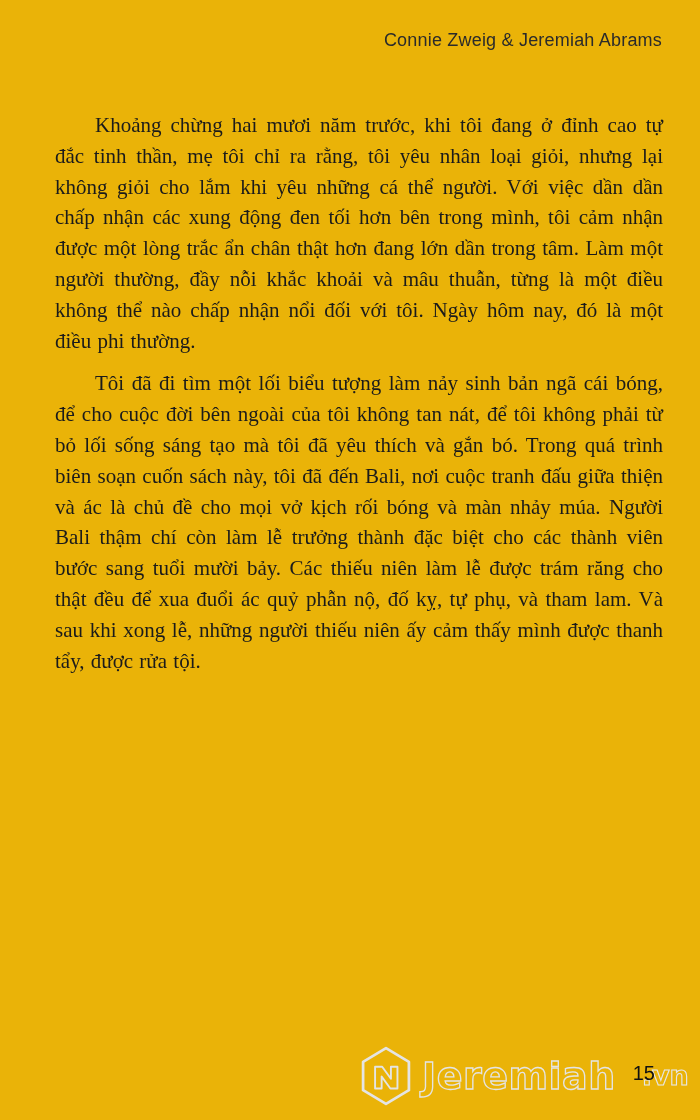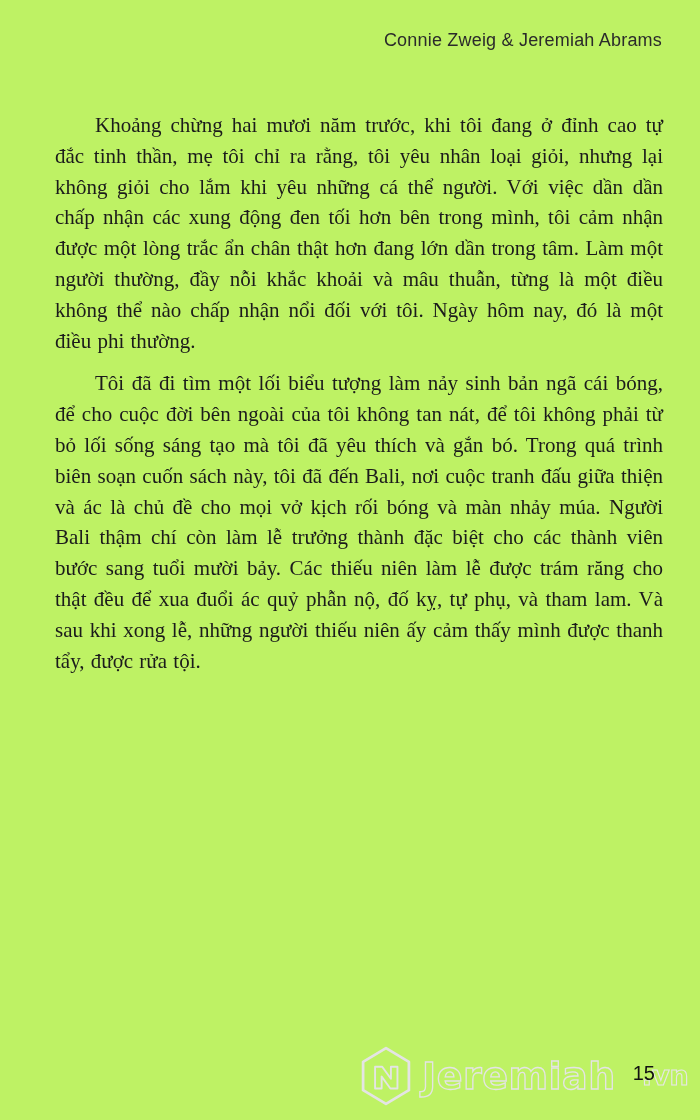--- a/index.html
+++ b/index.html
@@ -1,21 +1,21 @@
 <!DOCTYPE html>
 <html><head>
 <meta charset="utf-8">
 <style>
   * { margin: 0; padding: 0; box-sizing: border-box; }
   html, body { background: #ffffff; }
   .page {
     position: relative;
     width: 700px;
     height: 1120px;
-    background: #bef264;
+    background: #eab308;
     overflow: hidden;
     font-family: "Liberation Serif", serif;
   }
   .running-header {
     position: absolute;
     top: 30px;
     right: 38px;
     font-family: "Liberation Sans", sans-serif;
     font-size: 18px;
     color: #2b2b2b;

